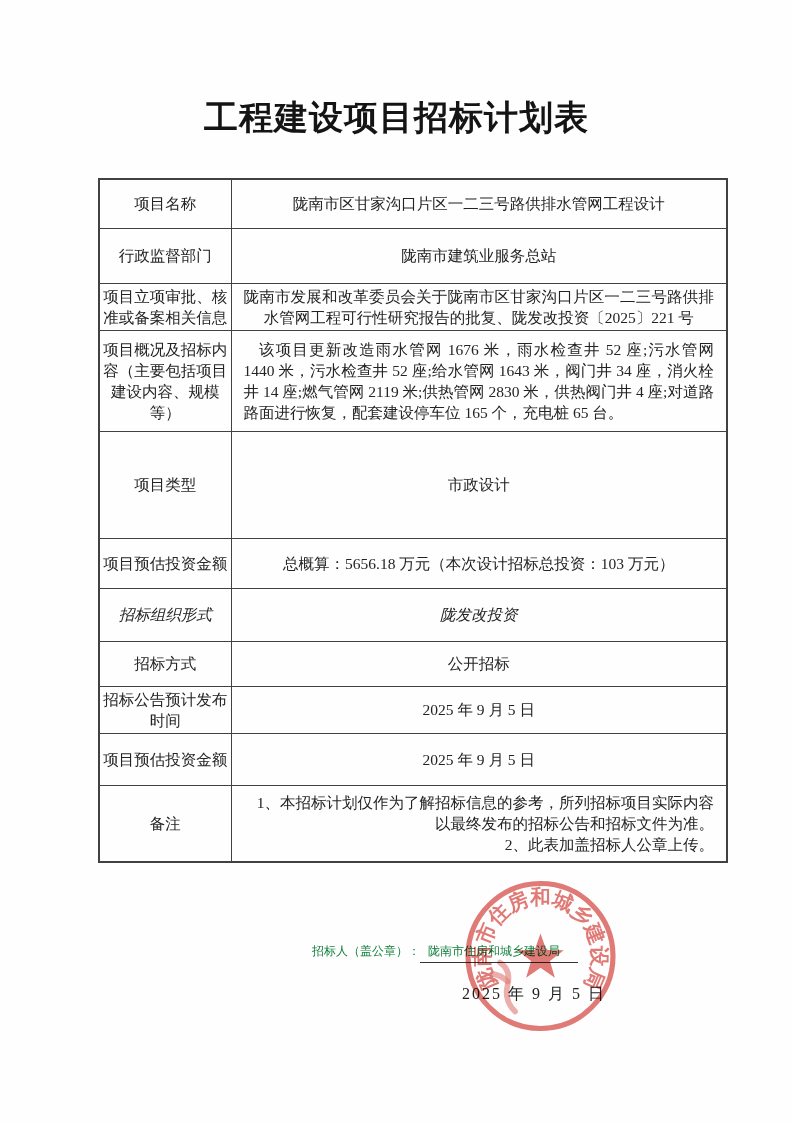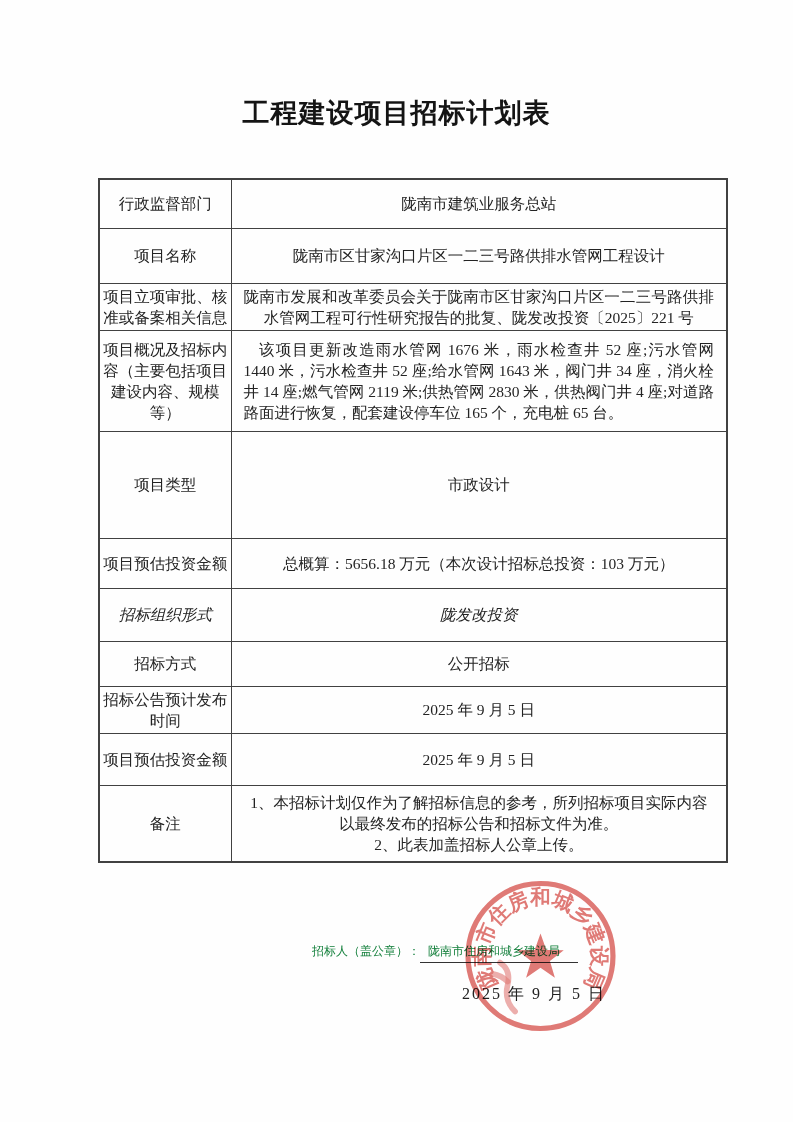--- a/index.html
+++ b/index.html
@@ -11,21 +11,21 @@
   html,body{background:#ffffff;}
   body{
     width:793px;height:1122px;overflow:hidden;
     font-family:"Liberation Serif","DejaVu Serif",serif;
     color:var(--ink);
   }
   .page{position:relative;width:793px;height:1122px;background:#fefefe;}
 
   .doc-title{
     position:absolute;left:0;top:95px;width:100%;
-    text-align:center;font-size:27px;font-weight:700;
+    text-align:center;font-size:34px;font-weight:700;
     letter-spacing:1px;color:#141414;
   }
 
   table.plan{
     position:absolute;left:98px;top:178px;width:630px;
     border-collapse:collapse;table-layout:fixed;
     border:2px solid var(--line);
   }
   table.plan td{
     border:1.5px solid var(--line);
@@ -33,21 +33,21 @@
     vertical-align:middle;color:#232323;
   }
   td.label-cell{
     width:132px;text-align:center;
     font-size:14px;line-height:21px;padding:2px 1px;
   }
   td.value-cell{padding:2px 10px;}
   td.v-center{text-align:center;}
   td.v-justify-cl{text-align:justify;text-align-last:center;padding:2px 12px;line-height:24px;}
   td.v-indent{text-align:justify;text-indent:1em;padding:8px 12px;line-height:22px;}
-  td.v-left{text-align:center;white-space:pre-line;padding:6px 12px;line-height:21px;vertical-align:middle;}
+  td.v-left{text-align:right;white-space:pre-line;padding:6px 12px;line-height:21px;vertical-align:middle;}
 
   
   table.plan tr:nth-child(1){height:49px;}
   table.plan tr:nth-child(2){height:55px;}
   table.plan tr:nth-child(3){height:45px;}
   table.plan tr:nth-child(4){height:71px;}
   table.plan tr:nth-child(5){height:107px;}
   table.plan tr:nth-child(6){height:50px;}
   table.plan tr:nth-child(7){height:53px;font-style:italic;}
   table.plan tr:nth-child(8){height:45px;}
@@ -83,26 +83,26 @@
 </head>
 <body>
 
 <div class="page">
 
   <div class="doc-title">工程建设项目招标计划表</div>
 
   <table class="plan">
     <tbody>
         <tr>
+          <td class="label-cell">项目名称</td>
+          <td class="value-cell v-center">陇南市区甘家沟口片区一二三号路供排水管网工程设计</td>
+        </tr>
+        <tr>
           <td class="label-cell">行政监督部门</td>
           <td class="value-cell v-center">陇南市建筑业服务总站</td>
-        </tr>
-        <tr>
-          <td class="label-cell">项目名称</td>
-          <td class="value-cell v-center">陇南市区甘家沟口片区一二三号路供排水管网工程设计</td>
         </tr>
         <tr>
           <td class="label-cell">项目立项审批、核准或备案相关信息</td>
           <td class="value-cell v-justify-cl">陇南市发展和改革委员会关于陇南市区甘家沟口片区一二三号路供排水管网工程可行性研究报告的批复、陇发改投资〔2025〕221 号</td>
         </tr>
         <tr>
           <td class="label-cell">项目概况及招标内容（主要包括项目建设内容、规模等）</td>
           <td class="value-cell v-indent">该项目更新改造雨水管网 1676 米，雨水检查井 52 座;污水管网 1440 米，污水检查井 52 座;给水管网 1643 米，阀门井 34 座，消火栓井 14 座;燃气管网 2119 米;供热管网 2830 米，供热阀门井 4 座;对道路路面进行恢复，配套建设停车位 165 个，充电桩 65 台。</td>
         </tr>
         <tr>

